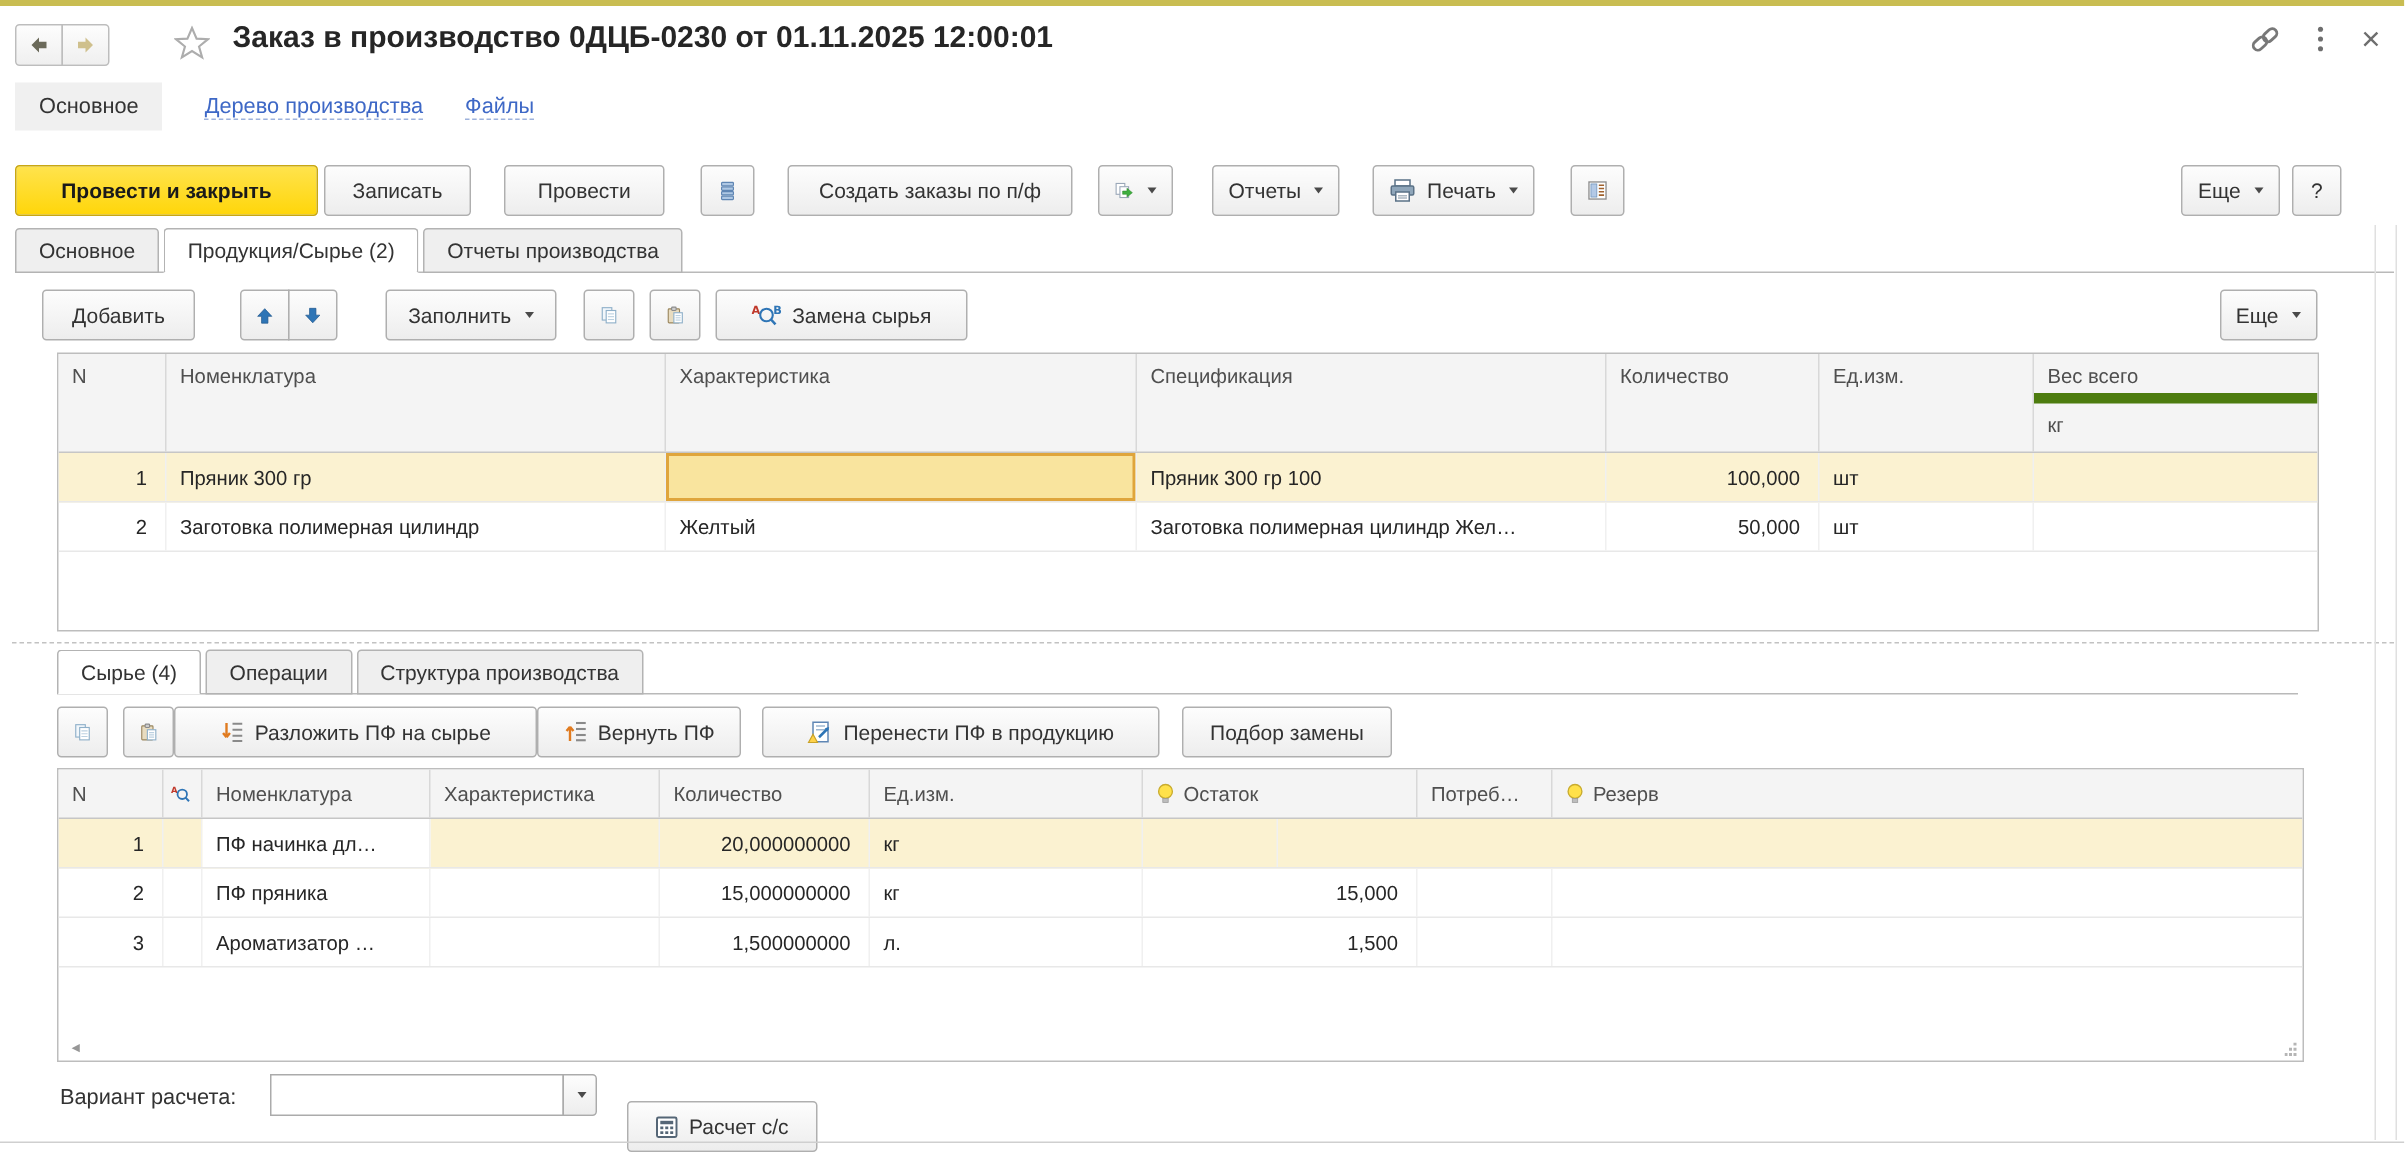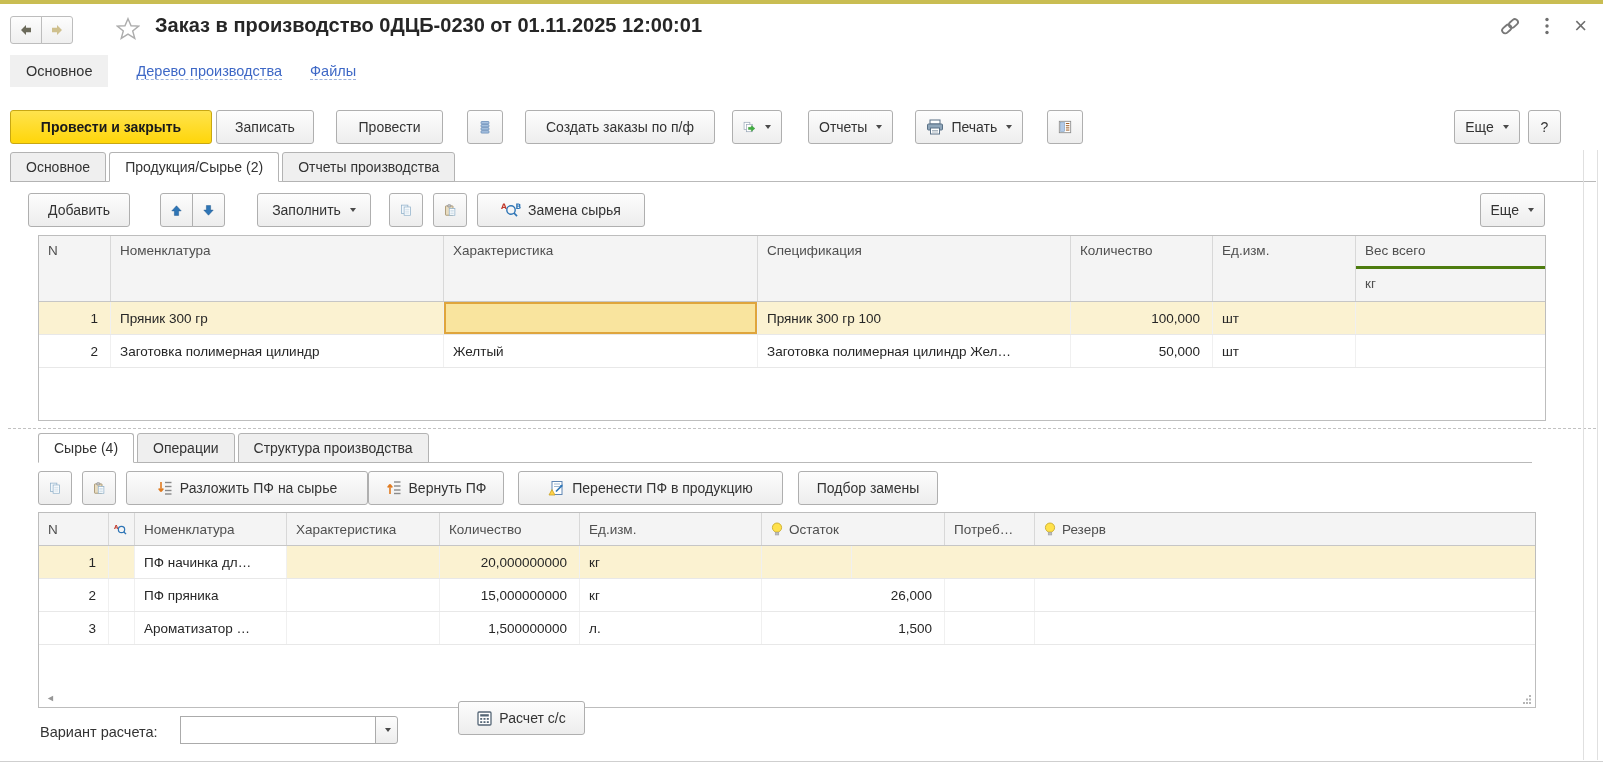--- a/index.html
+++ b/index.html
@@ -61,40 +61,40 @@
   .hcell{display:flex;align-items:flex-start;padding:7px 9px 0;border-right:1px solid #D8D8D8;overflow:hidden;white-space:nowrap;}
   .hcell2{display:flex;align-items:center;gap:6px;padding:0 9px;border-right:1px solid #D8D8D8;overflow:hidden;white-space:nowrap;}
   .trow{display:flex;height:33px;border-bottom:1px solid #E8E8E8;font-size:13.5px;color:#262626;}
   .trow.sel{background:#FBF2D1;}
   .cell{display:flex;align-items:center;padding:0 9px;border-right:1px solid #F0F0F0;overflow:hidden;white-space:nowrap;}
   .num{justify-content:flex-end;padding-right:12px;}
   .c1{width:72px;}.c2{width:333px;}.c3{width:314px;}.c4{width:313px;}.c5{width:142px;}.c6{width:143px;}.c7{flex:1;border-right:none;}
   .d1{width:70px;}.d2{width:26px;padding:0 2px;justify-content:center;}.d3{width:152px;}.d4{width:153px;}
   .d5{width:140px;}.d6{width:182px;}.d7{width:183px;}.d8{width:90px;}.d9{flex:1;border-right:none;}
   .wcol{flex:1;display:flex;flex-direction:column;}
-  .wtop{height:33px;padding:7px 9px 0;border-bottom:3px solid #4d7c0f;}
+  .wtop{height:33px;padding:7px 9px 0;border-bottom:7px solid #4d7c0f;}
   .wbot{padding:7px 9px 0;}
   .focus-cell{position:relative;background:#F9E49E;}
   .focus-cell::after{content:"";position:absolute;inset:0;border:2px solid #DFA53C;}
   .cur-cell{background:#ffffff;}
 
   .splitter{left:8px;top:428px;width:1588px;height:0;border-top:1px dashed #C2C2C2;}
 
   
   .hscroll{position:absolute;left:0;right:0;bottom:0;height:20px;}
   .hscroll .arr{position:absolute;left:7px;bottom:4px;font-size:9px;color:#979797;cursor:pointer;}
   .grip{position:absolute;right:3px;bottom:3px;cursor:nwse-resize;}
 
   
   .f-label{left:40px;top:724px;font-size:14.5px;color:#333;}
   .f-input{left:180px;top:716px;width:196px;height:28px;border:1px solid #ABABAB;background:#fff;
            font-family:inherit;font-size:14px;padding:0 6px;}
   .f-caret{left:375px;top:716px;width:23px;height:28px;border:1px solid #ABABAB;border-radius:0 3px 3px 0;
            background:linear-gradient(#FDFDFD,#EDEDED);display:flex;align-items:center;justify-content:center;cursor:pointer;}
-  .f-btn{left:418px;top:701px;margin-left:40px;}
+  .f-btn{left:418px;top:734px;}
 
   .bottom-line{left:0;top:761px;width:100%;height:1px;background:#CFCFCF;}
   .vline1{left:1583px;top:150px;width:1px;height:610px;background:#E0E0E0;}
   .vline2{left:1597px;top:150px;width:1px;height:610px;background:#E0E0E0;}
 </style>
 </head>
 <body>
 
 <div id="app">
 
@@ -336,21 +336,21 @@
           <rect x="2" y="2.5" width="10" height="12.5" rx="0.8" fill="#E8DCC0" stroke="#9A865E"></rect>
           <rect x="5" y="1" width="4" height="3" rx="0.8" fill="#CDCDCD" stroke="#8A8A8A"></rect>
           <rect x="7" y="6" width="7.5" height="9" fill="#FFF" stroke="#8FB0C9"></rect>
           <g stroke="#BBD0E0">
             <line x1="8.5" y1="8.5" x2="13" y2="8.5"></line>
             <line x1="8.5" y1="10.5" x2="13" y2="10.5"></line>
             <line x1="8.5" y1="12.5" x2="13" y2="12.5"></line>
           </g>
         </svg>
     </button>
-    <button class="btn" style="min-width:242px;margin-left:10px">
+    <button class="btn" style="min-width:242px;">
       <svg width="16" height="16" viewBox="0 0 16 16">
           <path d="M4 2 V11.5 M4 11.5 l-2.3-2.9 M4 11.5 l2.3-2.9" stroke="#E07B20" stroke-width="1.6" fill="none"></path>
           <g stroke="#8A8A8A" stroke-width="1.4">
             <line x1="8" y1="2.5" x2="14.5" y2="2.5"></line>
             <line x1="8" y1="6.5" x2="14.5" y2="6.5"></line>
             <line x1="8" y1="10.5" x2="14.5" y2="10.5"></line>
             <line x1="8" y1="14" x2="14.5" y2="14"></line>
           </g>
         </svg>
       <span>Разложить ПФ на сырье</span>
@@ -425,21 +425,21 @@
       <div class="cell d8"></div>
       <div class="cell d9"></div>
     </div>
     <div class="trow">
       <div class="cell d1 num">2</div>
       <div class="cell d2"></div>
       <div class="cell d3">ПФ пряника</div>
       <div class="cell d4"></div>
       <div class="cell d5 num">15,000000000</div>
       <div class="cell d6">кг</div>
-      <div class="cell d7 num">26,000</div>
+      <div class="cell d7 num">15,000</div>
       <div class="cell d8"></div>
       <div class="cell d9"></div>
     </div>
     <div class="trow">
       <div class="cell d1 num">3</div>
       <div class="cell d2"></div>
       <div class="cell d3">Ароматизатор …</div>
       <div class="cell d4"></div>
       <div class="cell d5 num">1,500000000</div>
       <div class="cell d6">л.</div>

